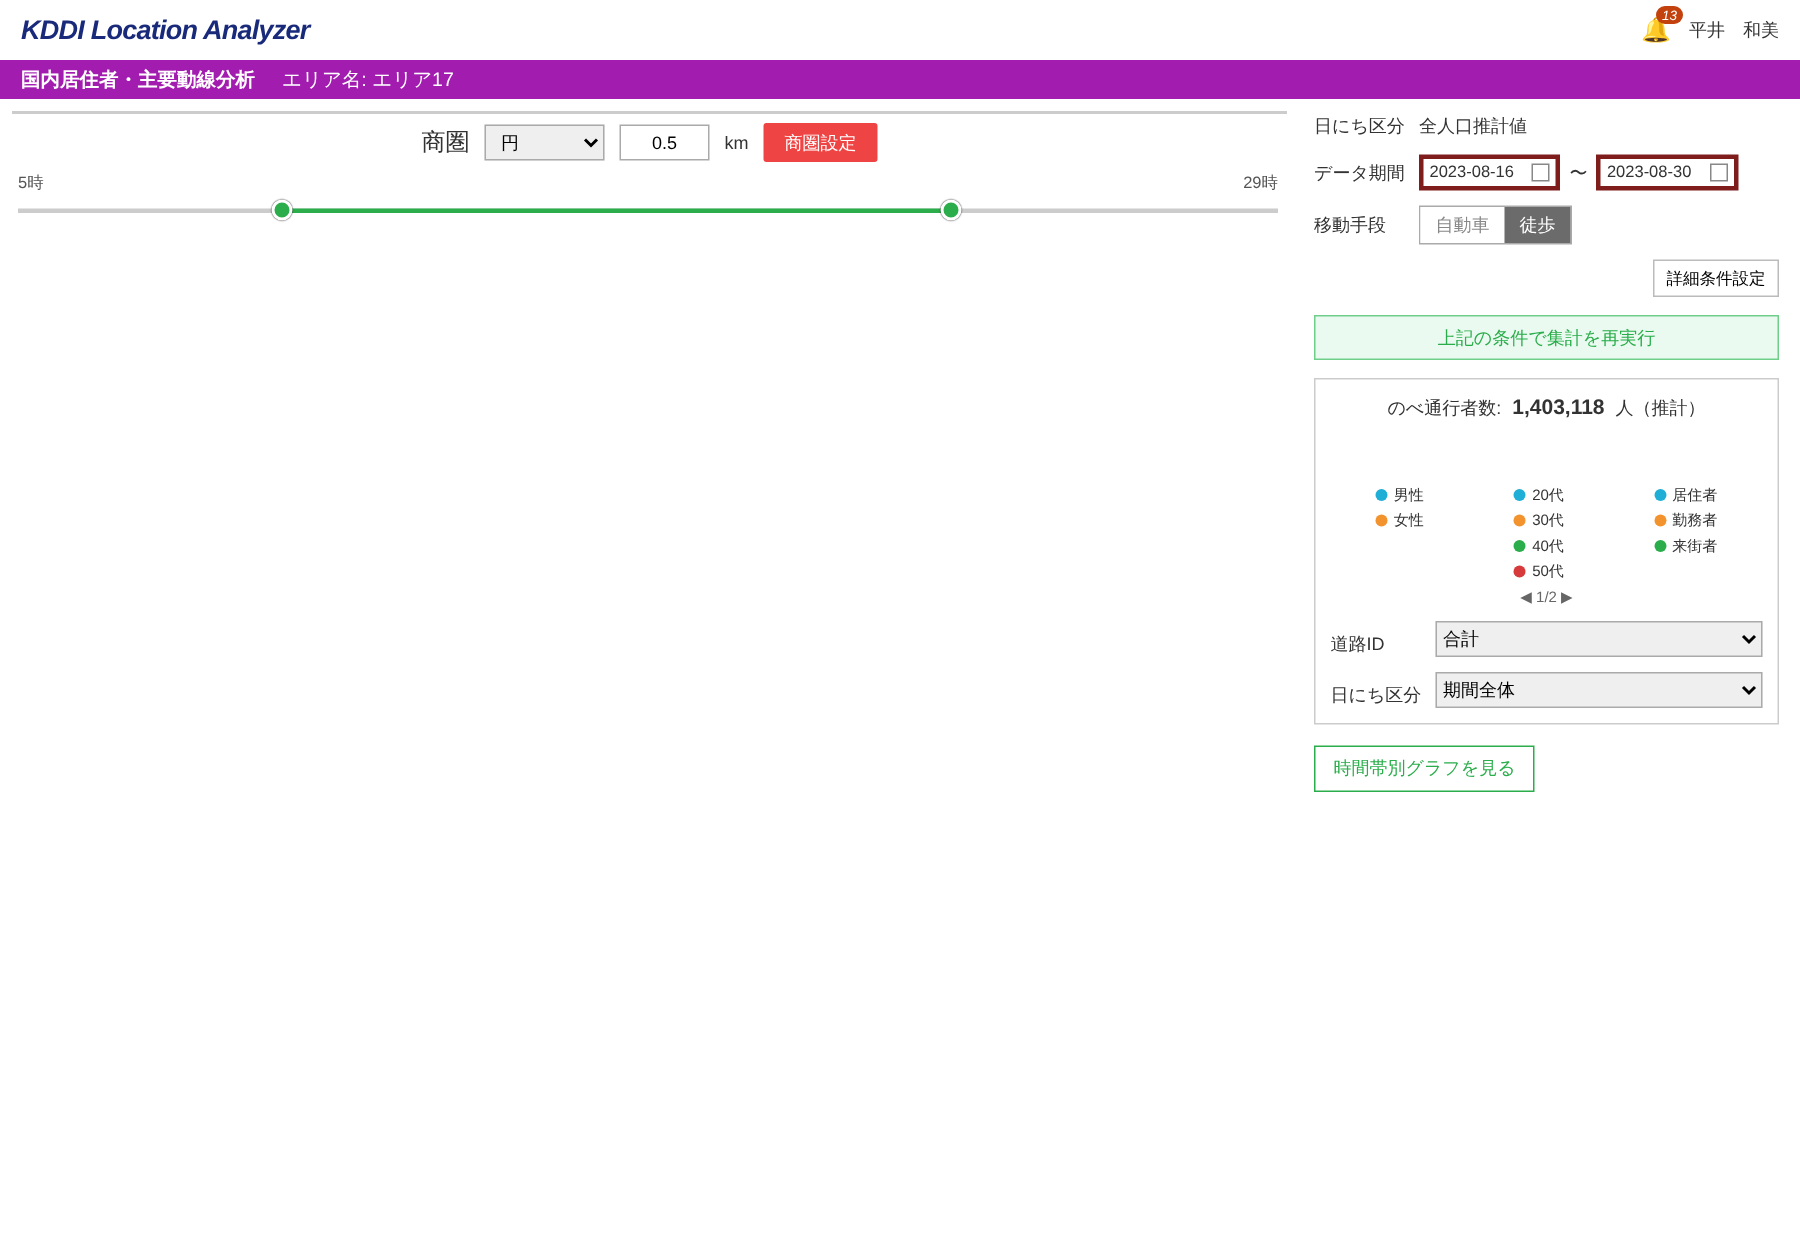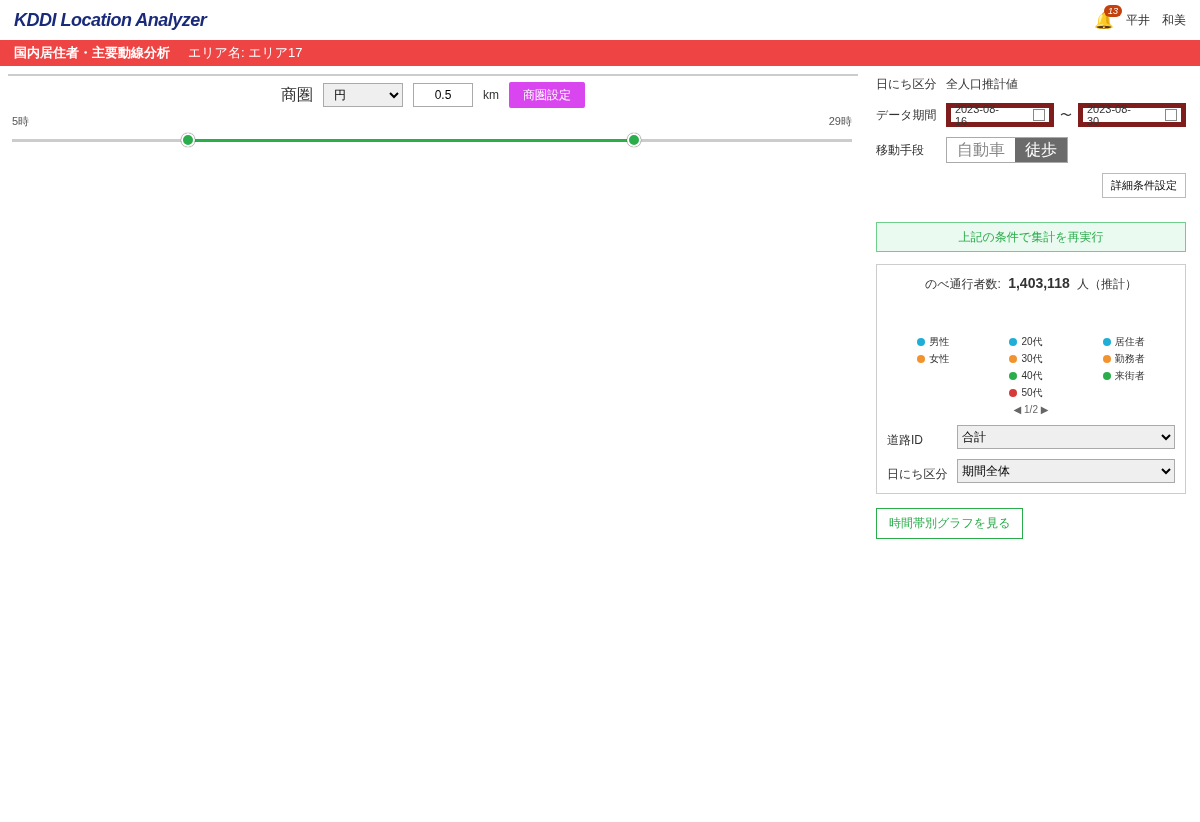--- a/index.html
+++ b/index.html
@@ -5,52 +5,52 @@
 * { box-sizing: border-box; margin: 0; padding: 0; font-family: "Hiragino Sans", "Meiryo", sans-serif; }
 body { background: #fff; width: 1200px; height: 822px; overflow: hidden; font-size: 12px; color: #333; }
 
 .topbar { height: 40px; display: flex; align-items: center; padding: 0 14px; justify-content: space-between; gap: 40px; }
 .logo { font-weight: bold; font-size: 18px; font-style: italic; color: #1a2a7a; letter-spacing: -0.5px; }
 .logo span.k { color:#1a2a7a; }
 .topbar-right { display: flex; align-items: center; gap: 12px; }
 .bell { position: relative; color: #c33; font-size: 16px; }
 .bell-badge { position: absolute; top:-6px; right:-8px; background:#c2410c; color:#fff; border-radius:8px; font-size:9px; padding:1px 4px;font-style:italic; }
 
-.greenbar { background: #ef4444; color: #fff; height: 26px; display: flex; align-items: center; padding: 0 14px; font-size: 13px; gap: 18px; }
+.greenbar { background: #a21caf; color: #fff; height: 26px; display: flex; align-items: center; padding: 0 14px; font-size: 13px; gap: 18px; }
 .greenbar .title { font-weight: bold; }
 
 .main { display: flex; height: 670px; }
 .map-area { width: 850px; position: relative; border: 1px solid #ccc; margin: 8px 0 0 8px; background: linear-gradient(135deg, #f5ece2 0%, #f5ece2 35%, #eaeef2 35%, #eaeef2 100%); overflow:hidden; }
 
 .below-map { width:858px; display:flex; align-items:center; gap:10px; padding:6px 0 0 8px; justify-content:center; }
 .below-map label { font-size:16px; }
 .below-map select, .below-map input[type=text] { height:24px; border:1px solid #aaa; padding:0 6px; font-size:12px; }
 .below-map select { width:80px; }
 .below-map input[type=text] { width:60px; text-align:center; }
-.bluebtn { background:#d946ef; color:#fff; border:none; height:26px; padding:0 14px; font-size:12px; border-radius:2px; }
+.bluebtn { background:#ef4444; color:#fff; border:none; height:26px; padding:0 14px; font-size:12px; border-radius:2px; }
 
 .timeslider { width:840px; margin:6px 0 0 12px; }
 .ts-labels { display:flex; justify-content:space-between; font-size:11px; color:#555; }
 .ts-track { position:relative; height:16px; margin-top:4px; }
 .ts-base { position:absolute; left:0; right:0; top:6px; height:3px; background:#ccc; }
 .ts-fill { position:absolute; top:6px; height:3px; background:#2aad4a; }
 .ts-knob { position:absolute; top:0; width:14px; height:14px; border-radius:50%; background:#2aad4a; border:2px solid #fff; box-shadow:0 0 1px #000; }
 
 .side { flex:1; padding:10px 14px 0 18px; }
 .filter-row { display:flex; align-items:center; margin-bottom:10px; font-size:12px; }
 .filter-row .lab { width:70px; }
 .filter-row .val { color:#333; }
 .date-inputs { display:flex; align-items:center; gap:6px; }
-.date-box { display:flex; align-items:center; border:5px solid #7f1d1d; height:24px; padding:0 4px; gap:22px; font-size:11px; }
+.date-box { display:flex; align-items:center; border:3px solid #7f1d1d; height:24px; padding:0 4px; gap:12px; font-size:11px; }
 .date-box .cal { width:12px; height:12px; border:1px solid #888; }
 .toggle { display:flex; border:1px solid #aaa; height:26px; }
-.toggle div { padding:0 10px; display:flex; align-items:center; font-size:16px; }
+.toggle div { padding:0 10px; display:flex; align-items:center; font-size:12px; }
 .toggle .off { background:#fff; color:#888; }
 .toggle .on { background:#6b6b6b; color:#fff; }
-.detail-btn { float:right; border:1px solid #bbb; background:#fff; padding:4px 8px; font-size:11px; margin-bottom:24px; }
+.detail-btn { float:right; border:1px solid #bbb; background:#fff; padding:4px 8px; font-size:11px; margin-bottom:12px; }
 .rerun { width:100%; border:1px solid #6fcf8a; background:#eafaf0; color:#2aad4a; height:30px; font-size:12px; margin-bottom:12px; }
 
 .summary-box { border:1px solid #ccc; padding:10px; }
 .total-line { text-align:center; font-size:12px; margin-bottom:10px; }
 .total-line .num { font-size:14px; font-weight:bold; margin:0 4px; }
 
 .charts { display:flex; justify-content:space-around; margin-bottom:8px; }
 .chart-col { text-align:center; width:33%; }
 .chart-title { font-size:11px; margin-bottom:6px; }
 .pie { width:70px; height:70px; border-radius:50%; margin:0 auto; }

